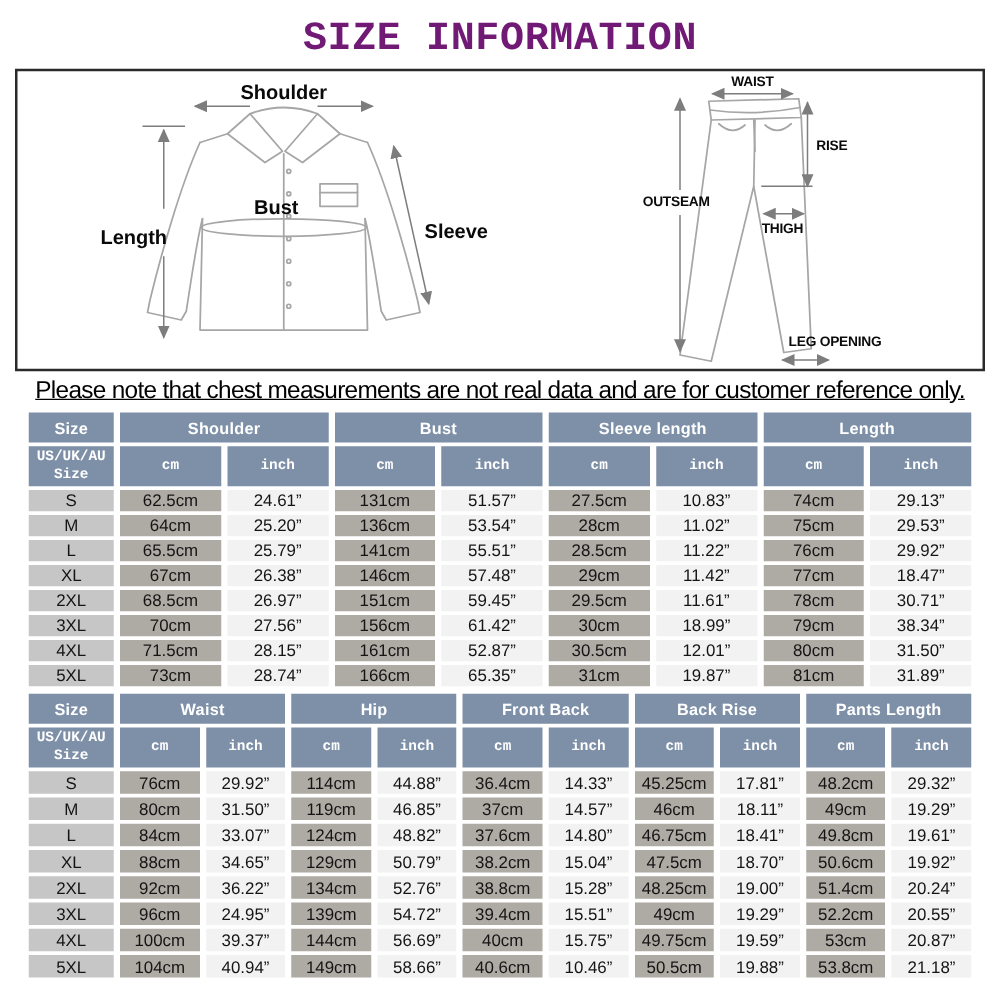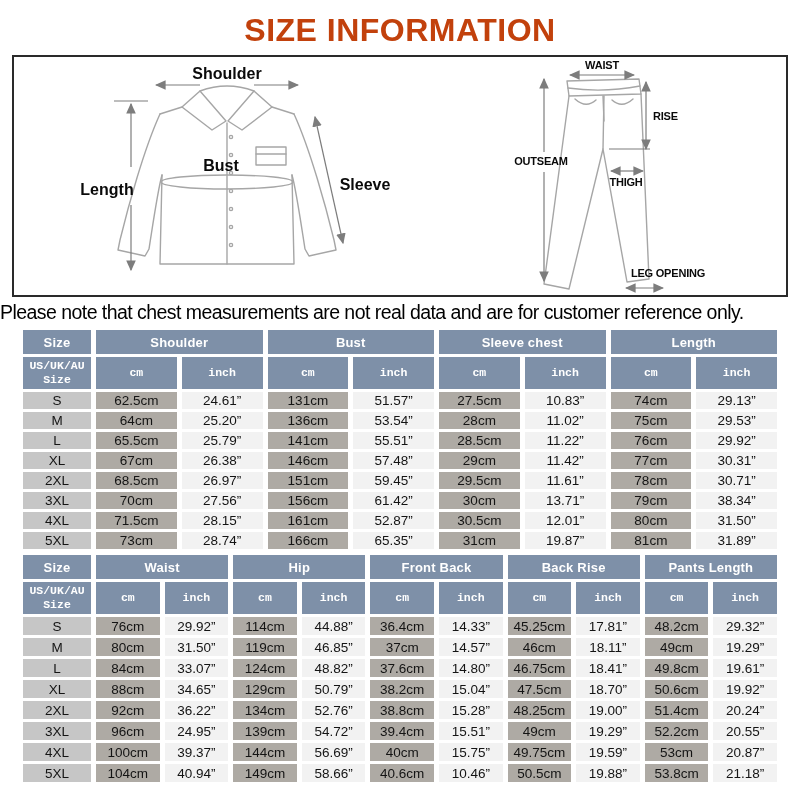--- a/index.html
+++ b/index.html
@@ -2,30 +2,30 @@
 <html><head>
 <meta charset="utf-8">
 <style>
   html,body{margin:0;padding:0;}
   body{
     width:800px;height:800px;background:#ffffff;overflow:hidden;
     font-family:"Liberation Sans",sans-serif;color:#111;
   }
   .page-title{
     text-align:center;font-weight:bold;font-size:32px;letter-spacing:.5px;
-    margin:12px 0 6px 0;color:#c2410c;
+    margin:12px 0 6px 0;color:#701a75;font-family:Liberation Mono, monospace;
   }
   .diagram-box{
     width:772px;height:238px;margin:0 auto;border:2px solid #2a2a2a;
     display:flex;align-items:stretch;background:#fff;
   }
   .diagram-box svg{width:50%;height:100%;display:block;}
   .notice{
-    font-size:19.5px;letter-spacing:-0.55px;white-space:nowrap;
-    margin:4px 0 3px 0;color:#000;
+    font-size:19.5px;letter-spacing:-0.55px;white-space:nowrap;text-align:center;
+    margin:4px 0 3px 0;color:#000;text-decoration:underline;
   }
   table.size-table{
     width:764px;margin:0 auto;border-collapse:separate;border-spacing:5px 3px;
     table-layout:fixed;
   }
   table.size-table th{
     background:var(--header-bg,#7E90A8);color:#fff;text-align:center;vertical-align:middle;
     font-weight:bold;padding:0;
   }
   th.group-th{font-size:13px;height:24px;letter-spacing:.2px;}
@@ -136,21 +136,21 @@
       <col>
       <col>
       <col>
       <col>
     </colgroup>
     <thead>
       <tr>
         <th class="group-th">Size</th>
         <th class="group-th" colspan="2">Shoulder</th>
         <th class="group-th" colspan="2">Bust</th>
-        <th class="group-th" colspan="2">Sleeve chest</th>
+        <th class="group-th" colspan="2">Sleeve length</th>
         <th class="group-th" colspan="2">Length</th>
       </tr>
       <tr>
         <th class="sub-th">US/UK/AU
 Size</th>
         <th class="sub-th">cm</th>
         <th class="sub-th">inch</th>
         <th class="sub-th">cm</th>
         <th class="sub-th">inch</th>
         <th class="sub-th">cm</th>
@@ -195,41 +195,41 @@
       </tr>
       <tr>
         <td class="size-cell">XL</td>
         <td class="cm-cell">67cm</td>
         <td class="inch-cell">26.38”</td>
         <td class="cm-cell">146cm</td>
         <td class="inch-cell">57.48”</td>
         <td class="cm-cell">29cm</td>
         <td class="inch-cell">11.42”</td>
         <td class="cm-cell">77cm</td>
-        <td class="inch-cell">30.31”</td>
+        <td class="inch-cell">18.47”</td>
       </tr>
       <tr>
         <td class="size-cell">2XL</td>
         <td class="cm-cell">68.5cm</td>
         <td class="inch-cell">26.97”</td>
         <td class="cm-cell">151cm</td>
         <td class="inch-cell">59.45”</td>
         <td class="cm-cell">29.5cm</td>
         <td class="inch-cell">11.61”</td>
         <td class="cm-cell">78cm</td>
         <td class="inch-cell">30.71”</td>
       </tr>
       <tr>
         <td class="size-cell">3XL</td>
         <td class="cm-cell">70cm</td>
         <td class="inch-cell">27.56”</td>
         <td class="cm-cell">156cm</td>
         <td class="inch-cell">61.42”</td>
         <td class="cm-cell">30cm</td>
-        <td class="inch-cell">13.71”</td>
+        <td class="inch-cell">18.99”</td>
         <td class="cm-cell">79cm</td>
         <td class="inch-cell">38.34”</td>
       </tr>
       <tr>
         <td class="size-cell">4XL</td>
         <td class="cm-cell">71.5cm</td>
         <td class="inch-cell">28.15”</td>
         <td class="cm-cell">161cm</td>
         <td class="inch-cell">52.87”</td>
         <td class="cm-cell">30.5cm</td>

